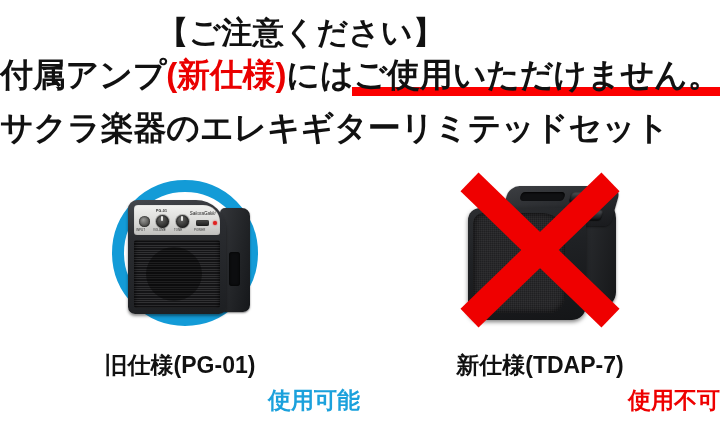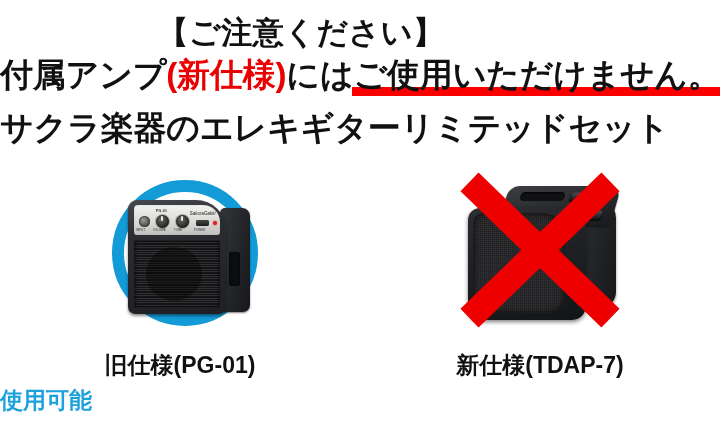--- a/index.html
+++ b/index.html
@@ -389,21 +389,21 @@
     text-align: center;
     font-size: 23px;
     font-weight: bold;
     color: #111111;
     line-height: 1.3;
     white-space: nowrap;
   }
   .caption-status {
     margin: 0;
     padding-top: 5px;
-    text-align: left;
+    text-align: right;
     font-size: 23px;
     font-weight: bold;
     line-height: 1.3;
     white-space: nowrap;
   }
   .status-ok { color: #1ba1dc; }
   .status-ng { color: #ee0000; }
 </style>
 </head>
 <body>
@@ -471,15 +471,16 @@
       </div>
 
       <div class="ng-x">
         <span class="s1"></span>
         <span class="s2"></span>
       </div>
 
     </div>
 
     <p class="caption-model">新仕様(TDAP-7)</p>
+    <p class="caption-status status-ng">使用不可</p>
   </div>
 
 </div>
 
 </body></html>

